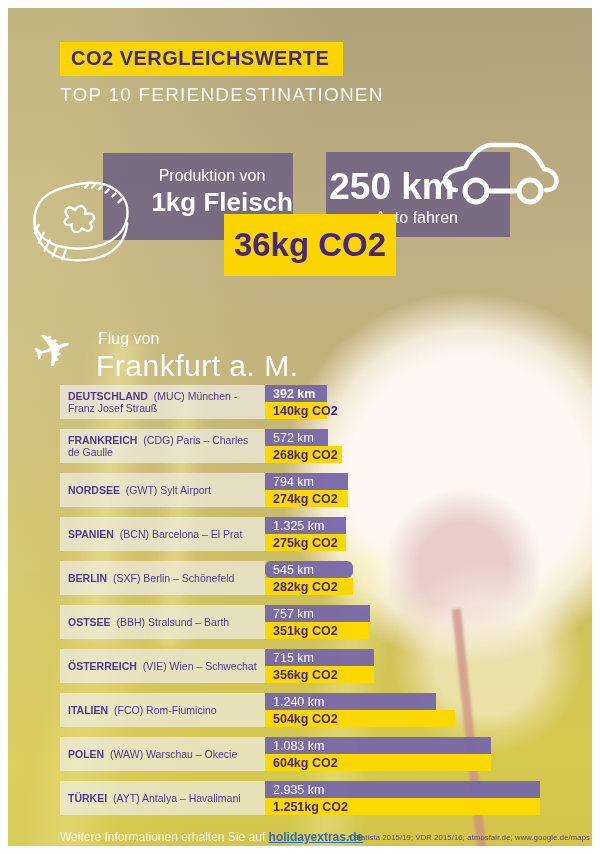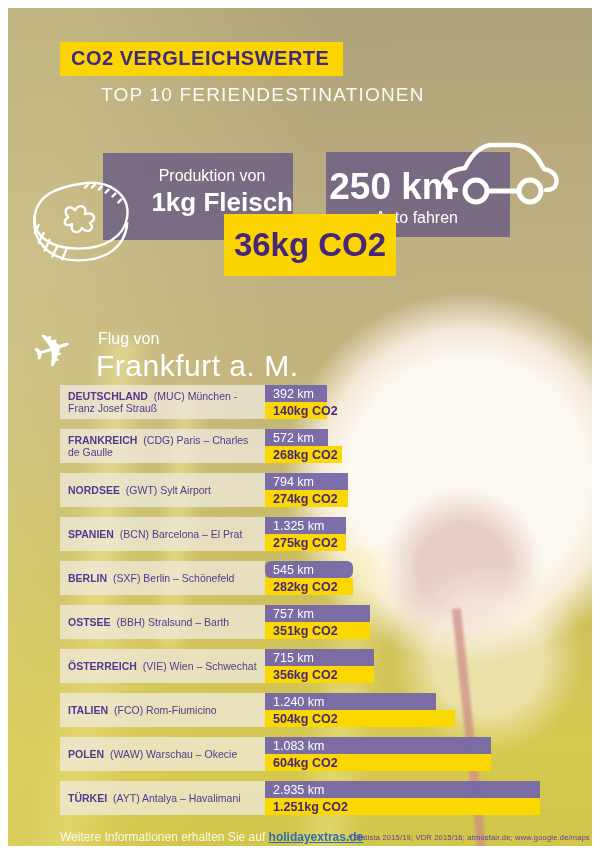--- a/index.html
+++ b/index.html
@@ -15,21 +15,21 @@
   .streak{position:absolute;background:linear-gradient(90deg,transparent,rgba(248,240,160,0.5),transparent);filter:blur(6px);pointer-events:none;}
   #streak1{left:70px;top:330px;width:60px;height:300px;transform:rotate(6deg);}
   #streak2{left:150px;top:380px;width:40px;height:260px;transform:rotate(4deg);}
   #streak3{left:300px;top:540px;width:70px;height:320px;transform:rotate(8deg);opacity:.8;}
   #streak4{left:30px;top:620px;width:90px;height:240px;transform:rotate(10deg);opacity:.6;}
   #stem{position:absolute;left:458px;top:600px;width:9px;height:270px;background:rgba(206,142,134,0.75);transform:rotate(-6deg);filter:blur(1.5px);}
 
   
   #title-box{position:absolute;left:60px;top:42px;background:#fcd500;color:#3f2b7d;
     font-size:20px;font-weight:bold;letter-spacing:.5px;padding:5px 14px 6px 11px;}
-  #subtitle{position:absolute;left:60px;top:84px;color:#fbfaf6;font-size:19px;letter-spacing:1.2px;margin-left:41px;}
+  #subtitle{position:absolute;left:60px;top:84px;color:#fbfaf6;font-size:19px;letter-spacing:1.2px;}
 
   
   .purple-box{position:absolute;background:rgba(108,96,130,0.86);color:#fff;text-align:center;}
   #meat-box{left:103px;top:153px;width:190px;height:87px;padding-top:14px;box-sizing:border-box;padding-left:28px;}
   #car-box{left:326px;top:152px;width:184px;height:85px;padding-top:14px;box-sizing:border-box;padding-right:52px;}
   .box-line1{font-size:16px;}
   .box-line2{font-size:26px;font-weight:bold;margin-top:2px;text-align:right;}
   #car-box .box-line1{font-size:37px;font-weight:bold;}
   #car-box .box-line2{font-size:16px;font-weight:normal;margin-top:1px;}
   #result-box{position:absolute;left:224px;top:214px;width:172px;height:62px;background:#fcd500;
@@ -111,21 +111,21 @@
   <span id="plane-icon">✈</span>
   <div id="flug-von">Flug von</div>
   <div id="origin">Frankfurt a. M.</div>
 
   <div id="rows">
     <div class="row">
       <div class="row-label">
         <span><span class="country">DEUTSCHLAND </span><span class="detail">(MUC) München - Franz Josef Strauß</span></span>
       </div>
       <div class="bars">
-        <div class="bar km" style="width: 62px;">392 km</div>
+        <div class="bar km" style="width: 62px; font-weight: bold;">392 km</div>
         <div class="bar co2" style="width: 62px;">140kg CO2</div>
       </div>
     </div>
 
     <div class="row">
       <div class="row-label">
         <span><span class="country">FRANKREICH </span><span class="detail">(CDG) Paris – Charles de Gaulle</span></span>
       </div>
       <div class="bars">
         <div class="bar km" style="width: 63px;">572 km</div>

